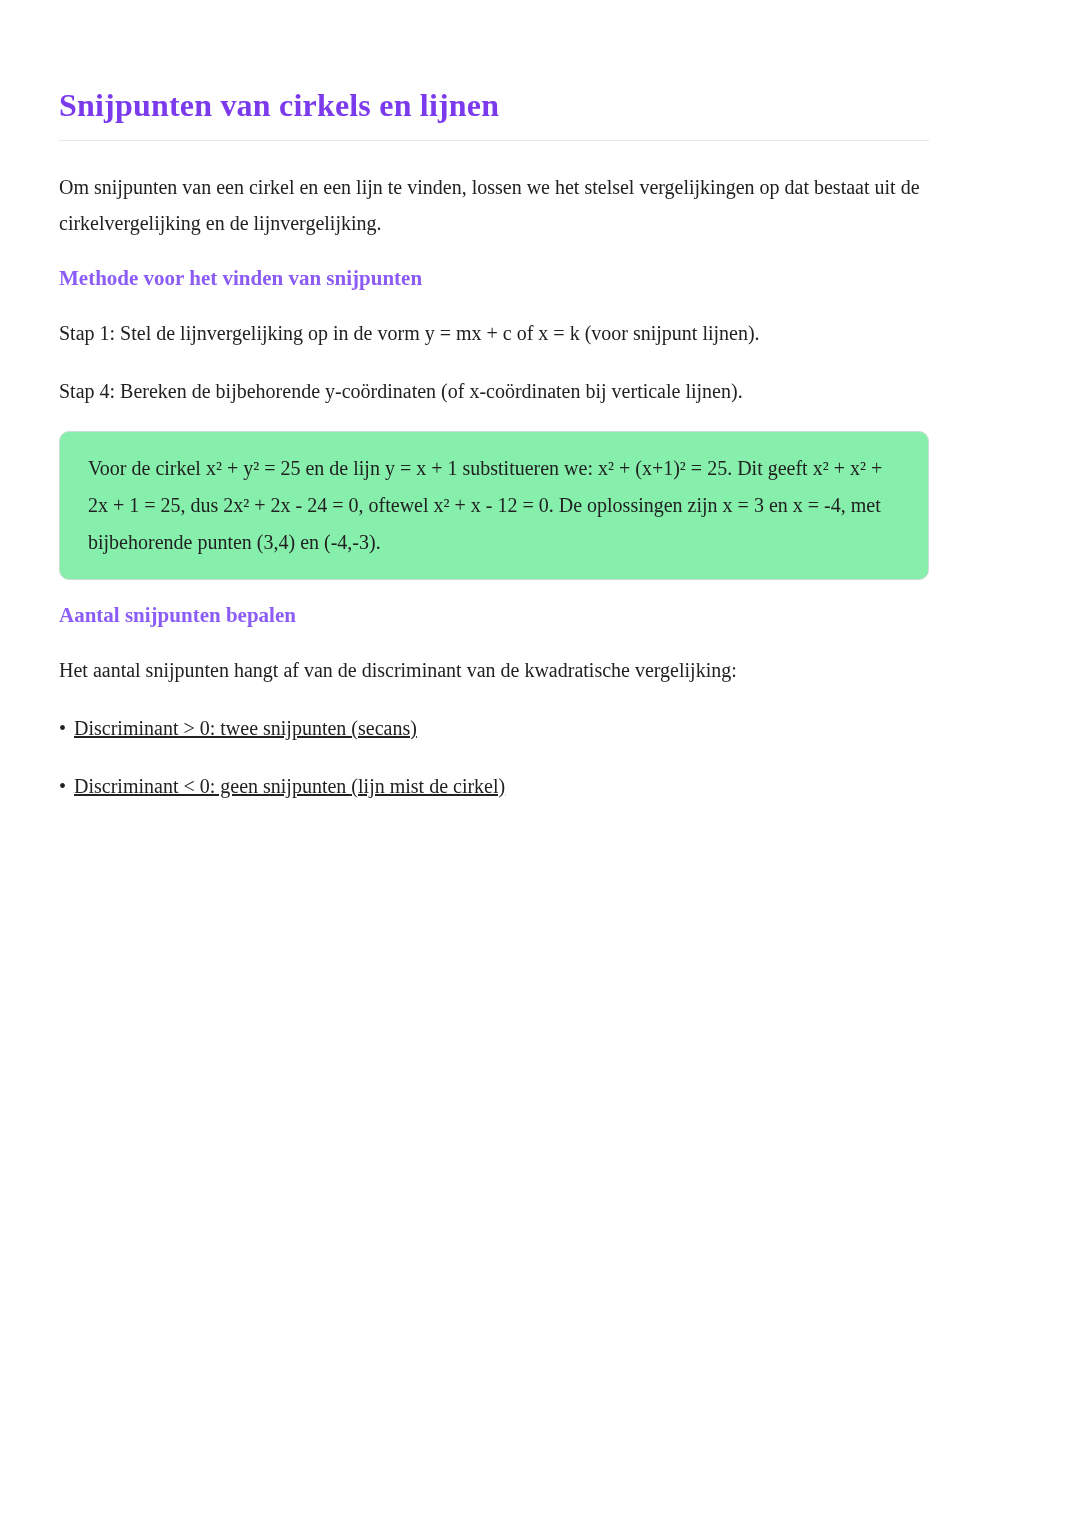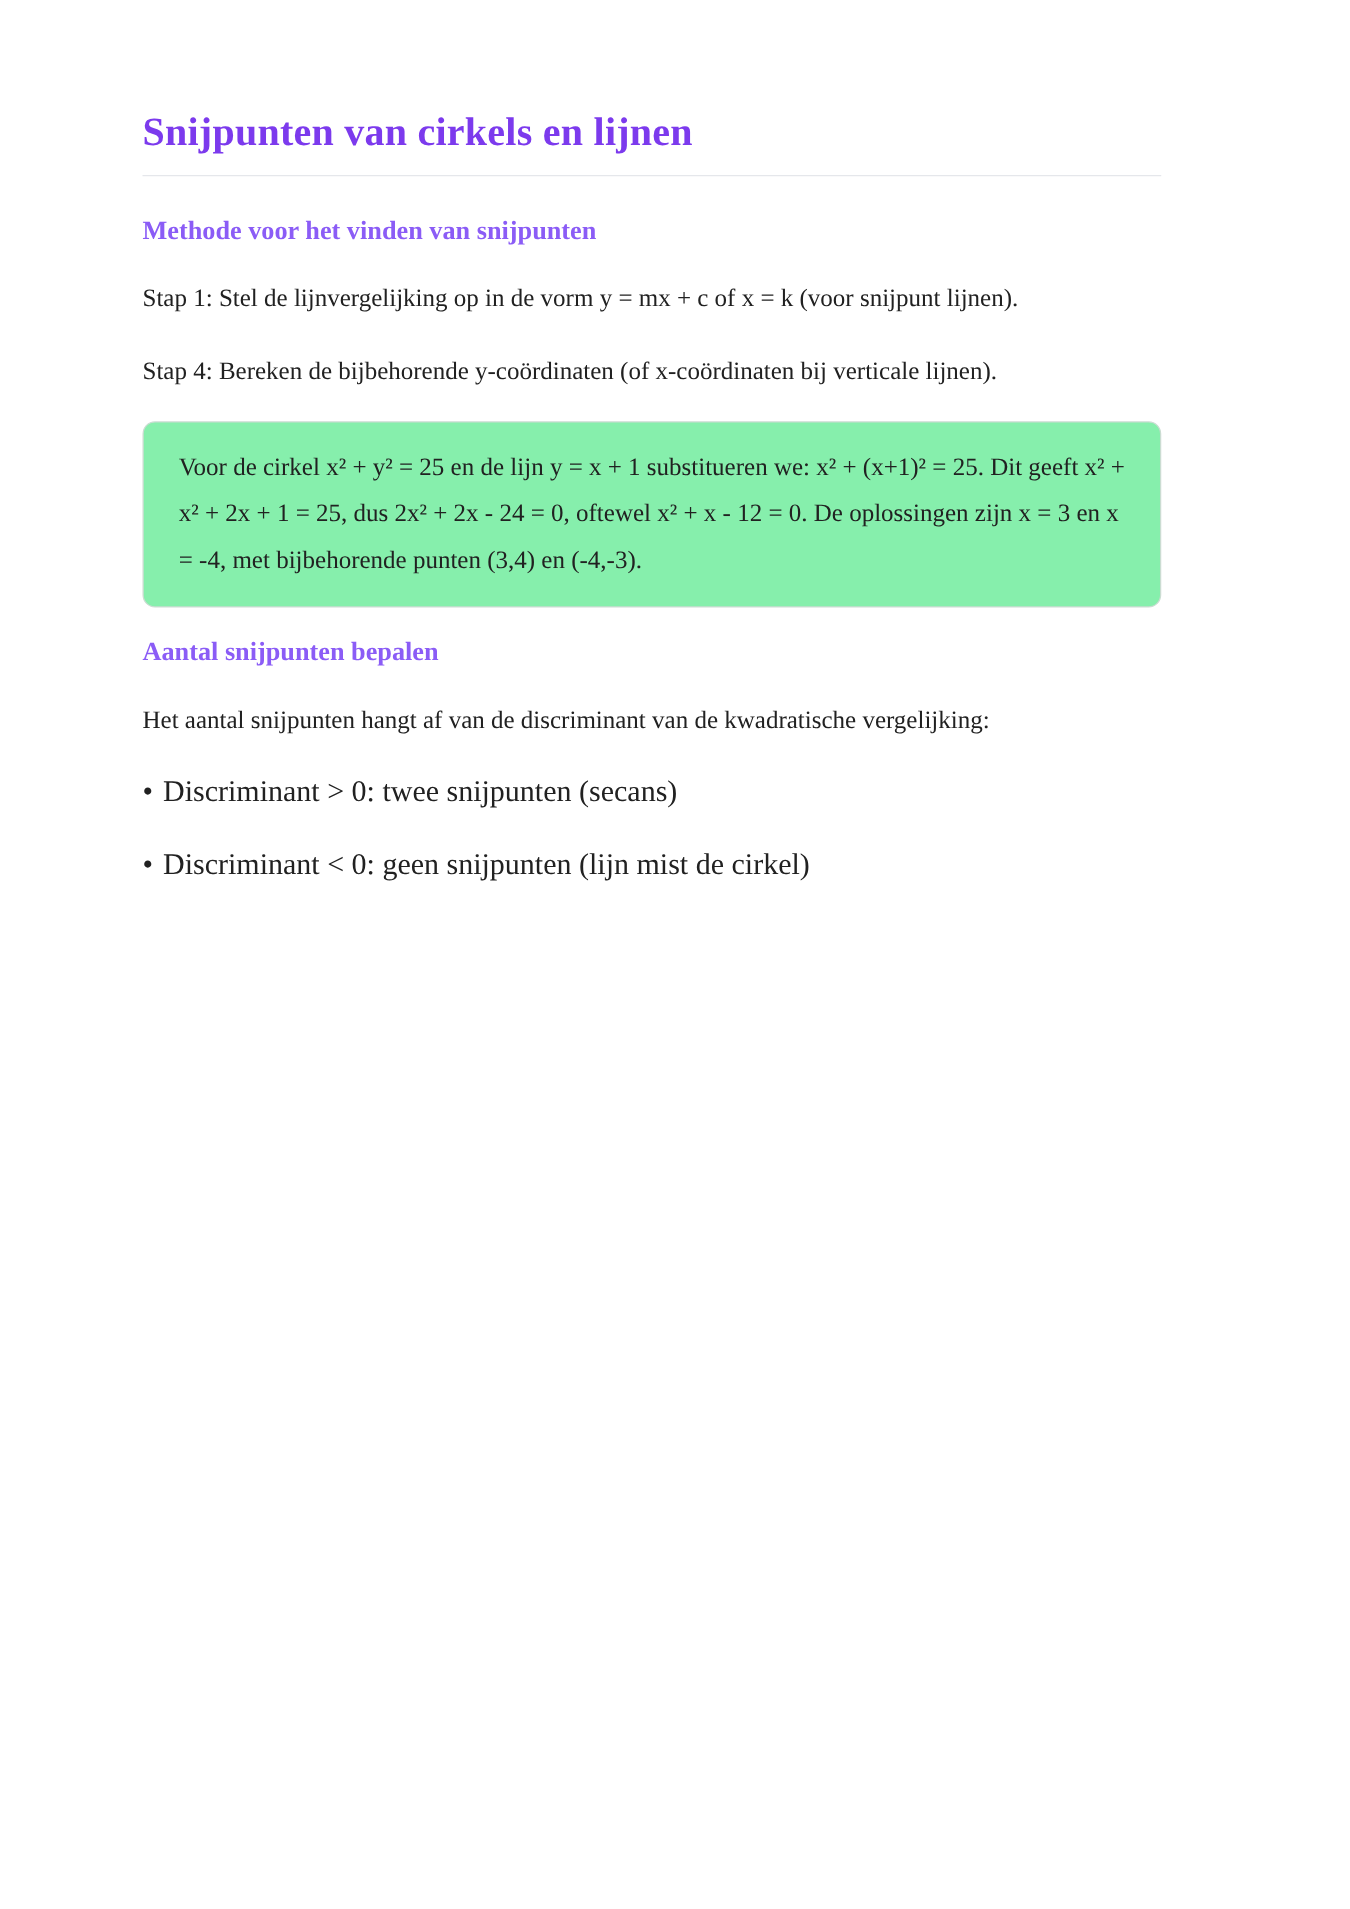--- a/index.html
+++ b/index.html
@@ -11,21 +11,21 @@
     width: 1080px;
     height: 1527px;
     position: relative;
     font-family: "Liberation Serif", "DejaVu Serif", serif;
     color: #212121;
     overflow: hidden;
   }
   .page {
     box-sizing: border-box;
     width: 1062px;
-    padding: 86px 133px 0 114px;
+    padding: 86px 133px 0 59px;
   }
   h1.doc-title {
     font-size: 32px;
     line-height: 38px;
     font-weight: 700;
     color: #7c3aed;
     margin: 0 0 16px 0;
     letter-spacing: 0.2px;
   }
   hr.rule {
@@ -51,38 +51,40 @@
     border-radius: 10px;
     padding: 18px 28px;
     margin: 6px 0 20px 0;
   }
   .example-box p {
     font-size: 20px;
     line-height: 37px;
     margin: 0;
   }
   p.bullet {
-    font-size: 24px;
+    font-size: 20px;
     line-height: 36px;
     margin: 0 0 22px 0;
+    text-decoration: underline;
   }
   p.bullet .marker {
     display: inline-block;
     margin-right: 8px;
   }
 </style>
 </head>
 <body>
 
 <div class="page">
 
   <h1 class="doc-title">Snijpunten van cirkels en lijnen</h1>
 
   <hr class="rule">
 
+  <p class="body">Om snijpunten van een cirkel en een lijn te vinden, lossen we het stelsel vergelijkingen op dat bestaat uit de cirkelvergelijking en de lijnvergelijking.</p>
 
   <h2 class="sub">Methode voor het vinden van snijpunten</h2>
 
   <p class="body">Stap 1: Stel de lijnvergelijking op in de vorm y = mx + c of x = k (voor snijpunt lijnen).</p>
 
 
 
   <p class="body">Stap 4: Bereken de bijbehorende y-coördinaten (of x-coördinaten bij verticale lijnen).</p>
 
   <div class="example-box">

